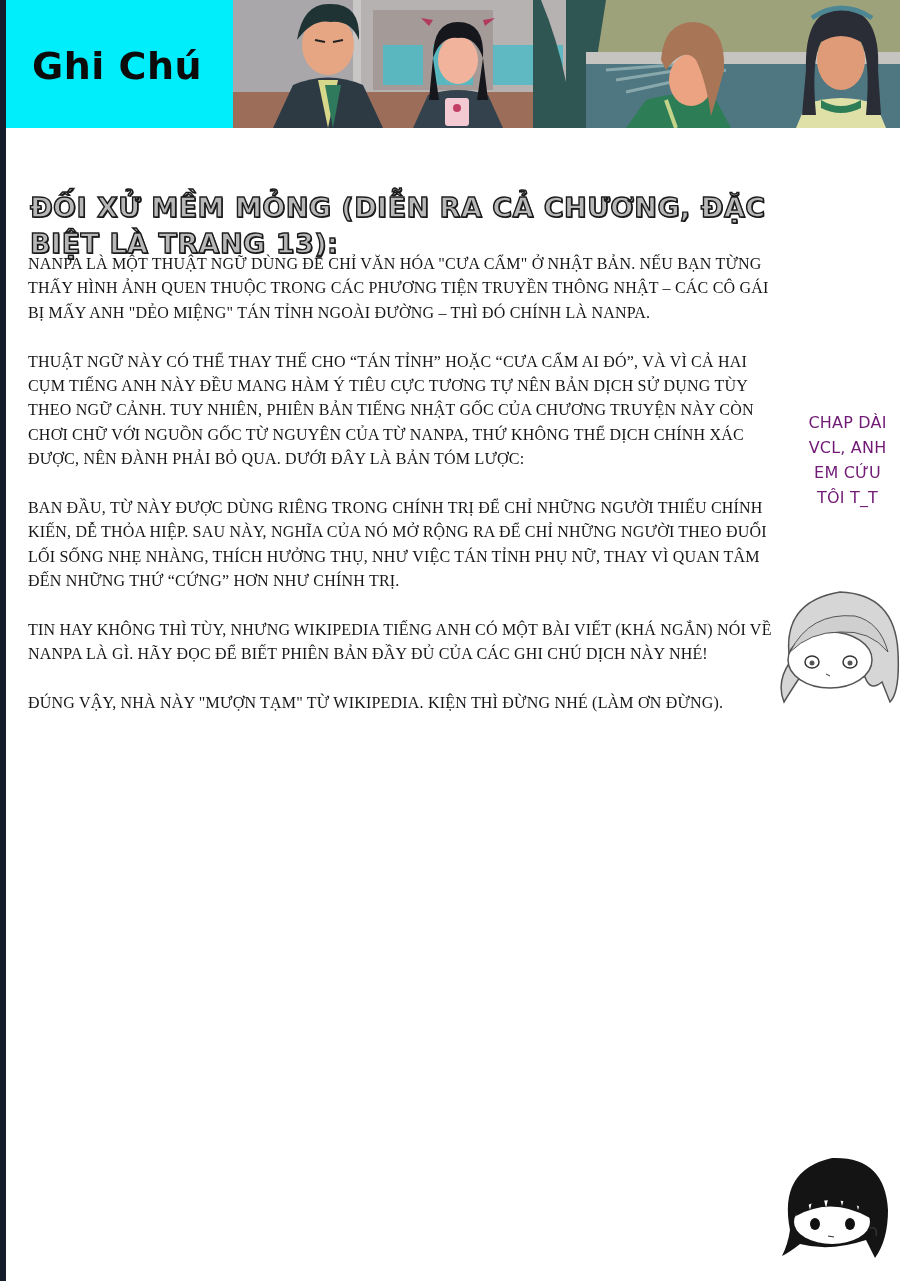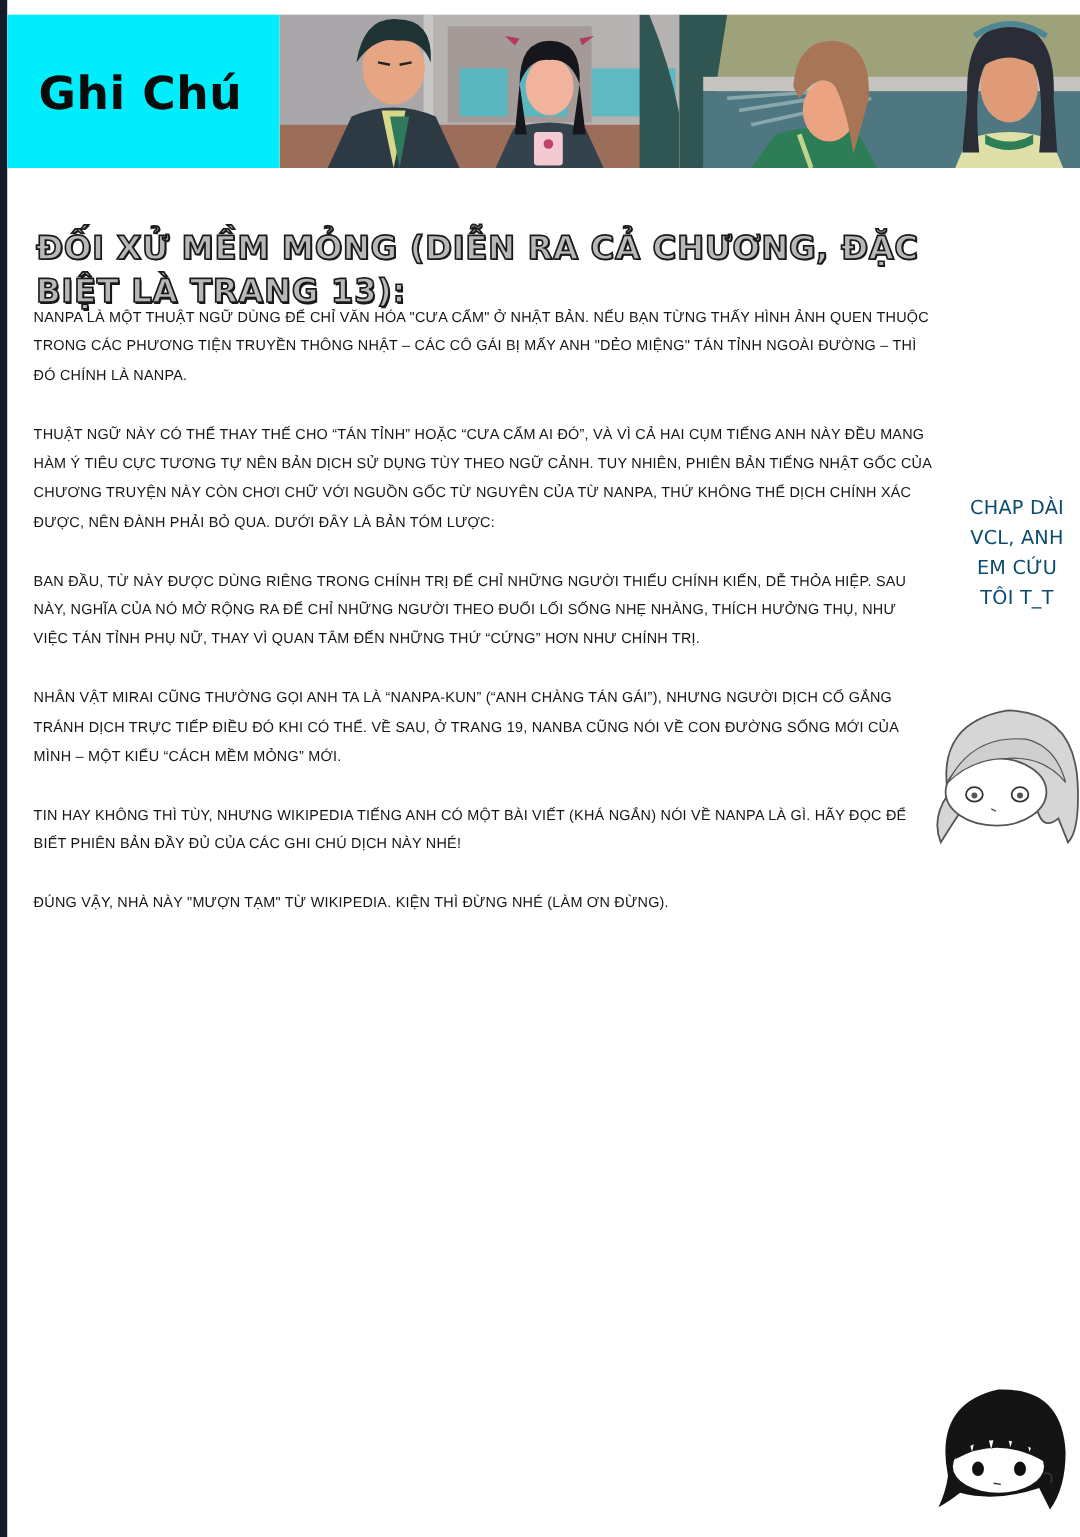--- a/index.html
+++ b/index.html
@@ -9,21 +9,21 @@
     position: relative;
     font-family: "DejaVu Sans", sans-serif;
     color: #111111;
   }
   .left-strip {
     position: absolute; left: 0; top: 0; width: 6px; height: 1281px;
     background: #141b2a;
   }
   
   .banner {
-    position: absolute; left: 6px; top: 12px; width: 894px; height: 128px;
+    position: absolute; left: 6px; top: 0; width: 894px; height: 128px;
     overflow: hidden;
   }
   .title-box {
     position: absolute; left: 0; top: 0; width: 227px; height: 128px;
     background: #00eefc;
   }
   .title-text {
     position: absolute; left: 26px; top: 44px;
     font-family: "DejaVu Sans", sans-serif; font-weight: bold;
     font-size: 38px; letter-spacing: 0.5px; color: #0b0b0b;
@@ -39,33 +39,33 @@
     font-size: 27px; line-height: 36px; letter-spacing: 0.5px;
     color: #b8b8b8;
     text-transform: uppercase;
     -webkit-text-stroke: 1.4px #1a1a1a;
     text-shadow: 1px 1px 0 #1a1a1a;
     margin-top: 20px;
   }
   
   .body-text {
     position: absolute; left: 28px; top: 252px; width: 750px;
-    font-family: Liberation Sans, sans-serif;
-    font-size: 12px; line-height: 24.4px;
+    font-family: Liberation Serif, serif;
+    font-size: 16px; line-height: 24.4px;
     letter-spacing: 0.2px;
     text-transform: uppercase;
     color: #161616;
   }
   .para { margin: 0 0 24.4px 0; }
   .side-note {
     position: absolute; left: 795px; top: 410px; width: 105px;
     text-align: center;
     font-family: "DejaVu Sans", sans-serif;
     font-size: 16px; line-height: 25px; letter-spacing: 0.2px;
-    color: #0c4a6e; text-transform: uppercase;
+    color: #701a75; text-transform: uppercase;
   }
   .chibi { position: absolute; }
   .chibi-a { left: 770px; top: 582px; width: 130px; height: 140px; }
   .chibi-b { left: 770px; top: 1140px; width: 130px; height: 120px; }
 </style>
 </head>
 <body>
 
 <div class="left-strip"></div>
 
@@ -126,21 +126,20 @@
     </svg>
   </div>
 </div>
 
 <div class="heading">Đối xử mềm mỏng (diễn ra cả chương, đặc biệt là trang 13):</div>
 
 <div class="body-text">
   <p class="para">Nanpa là một thuật ngữ dùng để chỉ văn hóa "cưa cẩm" ở Nhật Bản. Nếu bạn từng thấy hình ảnh quen thuộc trong các phương tiện truyền thông Nhật – các cô gái bị mấy anh "dẻo miệng" tán tỉnh ngoài đường – thì đó chính là Nanpa.</p>
   <p class="para">Thuật ngữ này có thể thay thế cho “tán tỉnh” hoặc “cưa cẩm ai đó”, và vì cả hai cụm tiếng Anh này đều mang hàm ý tiêu cực tương tự nên bản dịch sử dụng tùy theo ngữ cảnh. Tuy nhiên, phiên bản tiếng Nhật gốc của chương truyện này còn chơi chữ với nguồn gốc từ nguyên của từ Nanpa, thứ không thể dịch chính xác được, nên đành phải bỏ qua. Dưới đây là bản tóm lược:</p>
   <p class="para">Ban đầu, từ này được dùng riêng trong chính trị để chỉ những người thiếu chính kiến, dễ thỏa hiệp. Sau này, nghĩa của nó mở rộng ra để chỉ những người theo đuổi lối sống nhẹ nhàng, thích hưởng thụ, như việc tán tỉnh phụ nữ, thay vì quan tâm đến những thứ “cứng” hơn như chính trị.</p>
-  <p class="para">Nhân vật Mirai cũng thường gọi anh ta là “Nanpa-kun” (“anh chàng tán gái”), nhưng người dịch cố gắng tránh dịch trực tiếp điều đó khi có thể. Về sau, ở trang 19, Nanba cũng nói về con đường sống mới của mình – một kiểu “cách mềm mỏng” mới.</p>
   <p class="para">Tin hay không thì tùy, nhưng Wikipedia tiếng Anh có một bài viết (khá ngắn) nói về Nanpa là gì. Hãy đọc để biết phiên bản đầy đủ của các ghi chú dịch này nhé!</p>
   <p class="para">Đúng vậy, nhà này "mượn tạm" từ Wikipedia. Kiện thì đừng nhé (làm ơn đừng).</p>
 </div>
 
 <div class="side-note">
   <div>Chap dài</div>
   <div>VCL, anh</div>
   <div>em cứu</div>
   <div>tôi T_T</div>
 </div>

